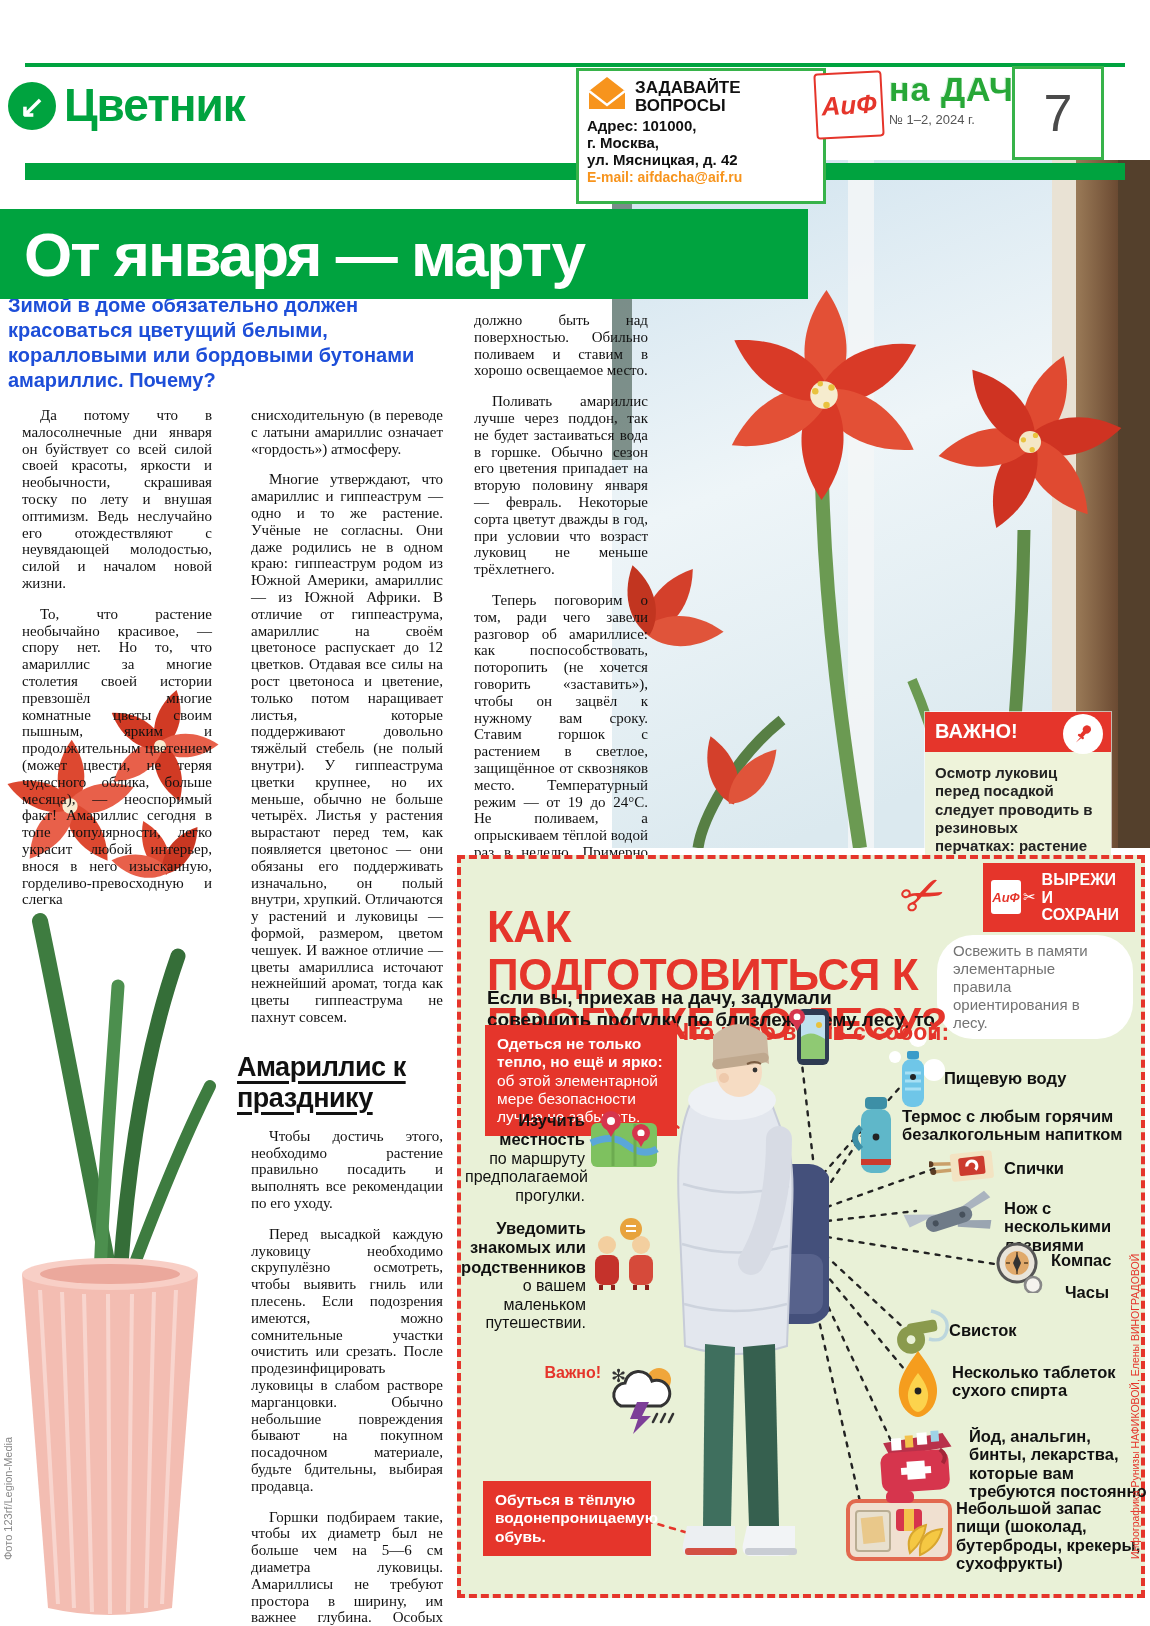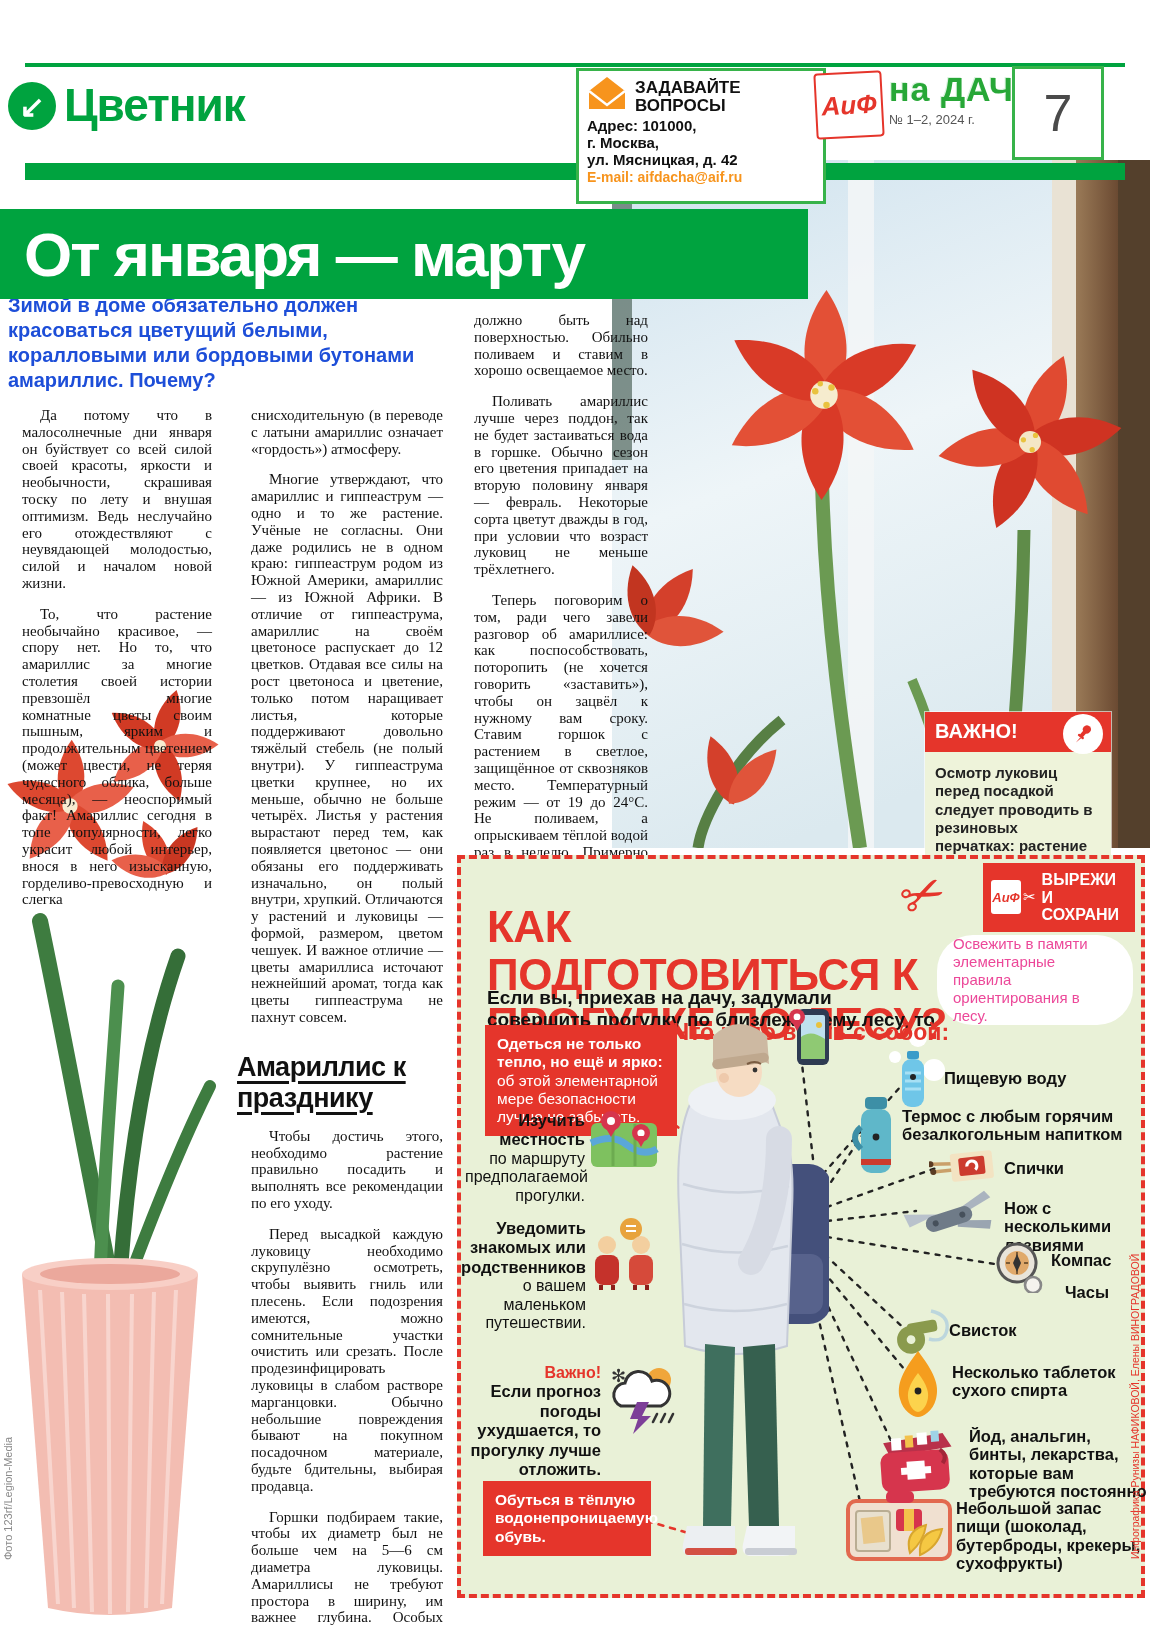--- a/index.html
+++ b/index.html
@@ -60,22 +60,22 @@
         box-sizing:border-box;z-index:10;}
   .info-title{left:26px;top:44px;width:480px;color:#e5352b;font-size:44px;font-weight:900;line-height:1.1;letter-spacing:-0.5px;}
   .info-subtitle{left:26px;top:128px;width:450px;font-size:19px;font-weight:bold;line-height:1.18;color:#111;}
   .scissors{left:440px;top:6px;font-size:52px;color:#e5352b;transform:rotate(-25deg);}
   .badge{right:6px;top:4px;width:152px;background:#e5352b;color:#fff;display:flex;align-items:center;
         gap:6px;padding:8px 8px;box-sizing:border-box;}
   .badge-logo{width:30px;height:34px;background:#fff;border-radius:3px;color:#e5352b;font-weight:900;
         font-style:italic;font-size:13px;display:flex;align-items:center;justify-content:center;flex:none;}
   .badge-sc{color:#fff;font-size:15px;margin-left:-4px;}
   .badge-text{font-weight:900;font-size:16px;line-height:1.1;}
-  .cloud{right:8px;top:76px;width:196px;background:#fff;border-radius:36px;padding:0 16px;
-        box-sizing:border-box;font-size:15px;line-height:1.2;color:#ec4899;}
+  .cloud{right:8px;top:76px;width:196px;background:#fff;border-radius:36px;padding:7px 16px;
+        box-sizing:border-box;font-size:15px;line-height:1.2;color:#737373;}
   .cloud-dot{background:#fff;border-radius:50%;}
   .take-heading{left:212px;top:160px;font-size:23px;font-weight:900;color:#e5352b;}
   .redbox{background:#e5352b;color:#fff;padding:10px 12px;box-sizing:border-box;font-size:15.5px;line-height:1.18;}
   .redbox b{display:block;}
   .tip{font-size:16px;line-height:1.15;text-align:right;color:#111;}
   .tip b{font-size:16.5px;margin-top:20px;}
   .tip .warn{color:#e5352b;font-weight:900;}
   .item-label{font-size:16.5px;font-weight:bold;line-height:1.12;color:#111;}
   .info-credit{left:668px;top:700px;transform:rotate(-90deg);transform-origin:0 0;font-size:10.5px;
         color:#e5352b;white-space:nowrap;}
@@ -398,21 +398,20 @@
         <rect x="38" y="38" width="24" height="30" rx="8" fill="#d64a3a"></rect>
         <line x1="10" y1="68" x2="10" y2="73" stroke="#8c1f1a" stroke-width="4"></line>
         <line x1="22" y1="68" x2="22" y2="73" stroke="#8c1f1a" stroke-width="4"></line>
         <line x1="44" y1="68" x2="44" y2="73" stroke="#8c1f1a" stroke-width="4"></line>
         <line x1="56" y1="68" x2="56" y2="73" stroke="#8c1f1a" stroke-width="4"></line>
       </svg>
     </div>
 
     <div class="abs tip" style="left:0px;top:505px;width:140px;">
       <span class="warn">Важно!</span><br>
-      <b>Если прогноз погоды ухудшается, то прогулку лучше отложить.</b>
     </div>
     <div class="abs" style="left:146px;top:505px;">
       <svg width="74" height="70" viewBox="0 0 74 70">
         <circle cx="52" cy="16" r="12" fill="#f0a63a"></circle>
         <text x="4" y="18" font-size="18" fill="#333">✻</text>
         <path d="M14,42 a12,12 0 0 1 4,-23 a14,14 0 0 1 27,-2 a11,11 0 0 1 9,25 z" fill="#fff" stroke="#333" stroke-width="3"></path>
         <polygon points="30,38 42,38 35,52 44,52 26,70 31,55 23,55" fill="#7d3f98"></polygon>
         <g stroke="#333" stroke-width="2.6" stroke-linecap="round">
           <line x1="50" y1="50" x2="46" y2="58"></line>
             <line x1="58" y1="50" x2="54" y2="58"></line>

